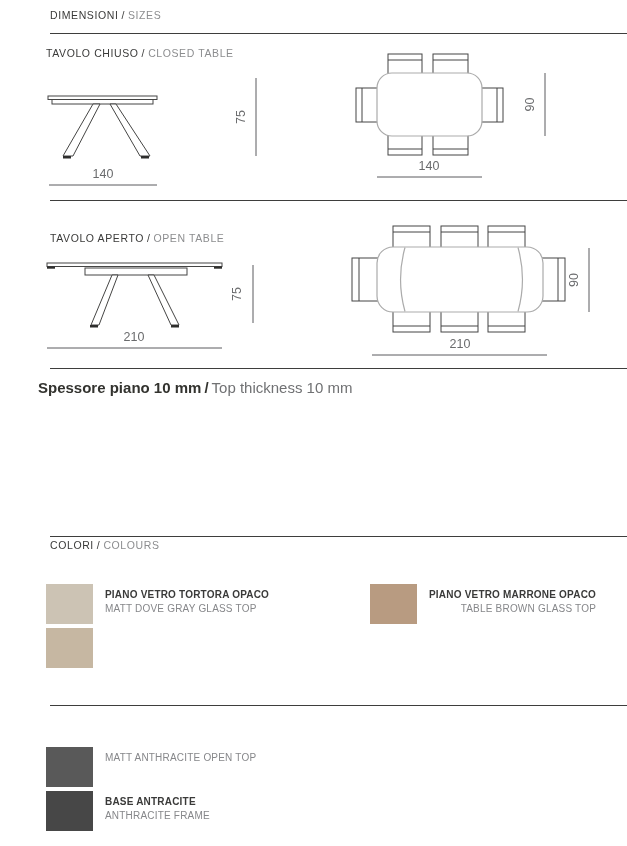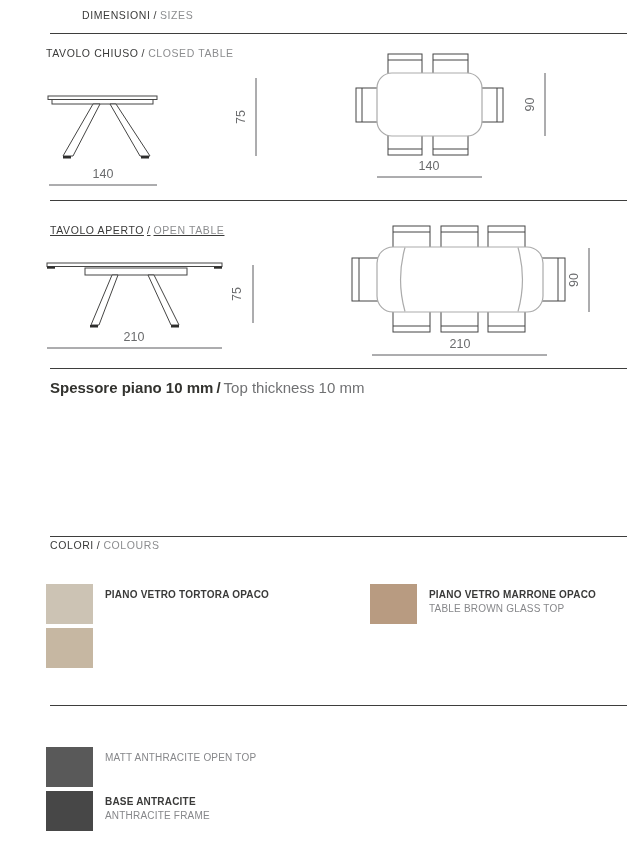--- a/index.html
+++ b/index.html
@@ -27,21 +27,21 @@
   .draw{stroke:#454544;fill:none;stroke-width:1;}
   .drawf{stroke:#454544;fill:#ffffff;stroke-width:1;}
   .tbl{stroke:#ababab;fill:#ffffff;stroke-width:1.2;}
   .dim{stroke:#5a5b5e;stroke-width:1;}
   .dimtext{fill:#6a6b6d;font-size:12.5px;font-family:"Liberation Sans",sans-serif;}
   .foot{fill:#2e2e2d;stroke:none;}
 </style>
 </head>
 <body>
 
-<div class="abs mini-head" style="left:50px;top:9px;margin-left:32px;">
+<div class="abs mini-head" style="left:50px;top:9px;">
   <span class="it">DIMENSIONI</span><span class="sep">/</span><span class="en">SIZES</span>
 </div>
 <div class="rule" style="top:33px;"></div>
 
 <div class="abs mini-head" style="left:46px;top:47px;">
   <span class="it">TAVOLO CHIUSO</span><span class="sep">/</span><span class="en">CLOSED TABLE</span>
 </div>
 
 <svg class="abs" style="left:44px;top:76px;" width="225" height="124" viewBox="0 0 225 124">
   <g>
@@ -85,21 +85,21 @@
     <text class="dimtext" x="79" y="122" text-anchor="middle">140</text>
   </g>
   <g>
     <line class="dim" x1="195" y1="25" x2="195" y2="88"></line>
     <text class="dimtext" text-anchor="middle" transform="translate(184,56.5) rotate(-90)">90</text>
   </g>
 </svg>
 
 <div class="rule" style="top:200px;"></div>
 
-<div class="abs mini-head" style="left:50px;top:224px;text-decoration:underline;">
+<div class="abs mini-head" style="left:50px;top:232px;">
   <span class="it">TAVOLO APERTO</span><span class="sep">/</span><span class="en">OPEN TABLE</span>
 </div>
 
 <svg class="abs" style="left:44px;top:245px;" width="225" height="115" viewBox="0 0 225 115">
   <g>
     <rect class="drawf" x="3" y="18" width="175" height="3.5"></rect>
     <rect class="foot" x="3" y="21.5" width="8" height="2.2"></rect>
     <rect class="foot" x="170" y="21.5" width="8" height="2.2"></rect>
     <rect class="drawf" x="41" y="23" width="102" height="7"></rect>
   </g>
@@ -146,42 +146,43 @@
     <text class="dimtext" x="110" y="130" text-anchor="middle">210</text>
   </g>
   <g>
     <line class="dim" x1="239" y1="30" x2="239" y2="94"></line>
     <text class="dimtext" text-anchor="middle" transform="translate(228,62) rotate(-90)">90</text>
   </g>
 </svg>
 
 <div class="rule" style="top:368px;"></div>
 
-<div class="abs thickness" style="left:50px;top:379px;">
+<div class="abs thickness" style="left:38px;top:379px;">
   <span class="it">Spessore piano 10 mm</span><span class="sep">/</span><span class="en">Top thickness 10 mm</span>
 </div>
 
 <div class="abs mini-head" style="left:50px;top:539px;">
   <span class="it">COLORI</span><span class="sep">/</span><span class="en">COLOURS</span>
 </div>
 <div class="rule" style="top:536px;"></div>
 
 <div class="swatch-group" style="left:46px;top:584px;">
   <div class="swatch-entry">
     <div class="swatch" style="background-color: rgb(204, 195, 180);"></div>
     <div class="swatch-labels">
       <div class="l1">PIANO VETRO TORTORA OPACO</div>
+      <div class="l2">MATT DOVE GRAY GLASS TOP</div>
     </div>
   </div>
   <div class="swatch-entry">
     <div class="swatch" style="background-color: rgb(198, 183, 162);"></div>
   </div>
 </div>
 
-<div class="swatch-group" style="left:370px;top:584px;">
+<div class="swatch-group" style="left:370px;top:584px;text-align:right;">
   <div class="swatch-entry">
     <div class="swatch" style="background-color: rgb(184, 155, 129);"></div>
     <div class="swatch-labels">
       <div class="l1">PIANO VETRO MARRONE OPACO</div>
       <div class="l2">TABLE BROWN GLASS TOP</div>
     </div>
   </div>
 </div>
 
 <div class="rule" style="top:705px;"></div>

